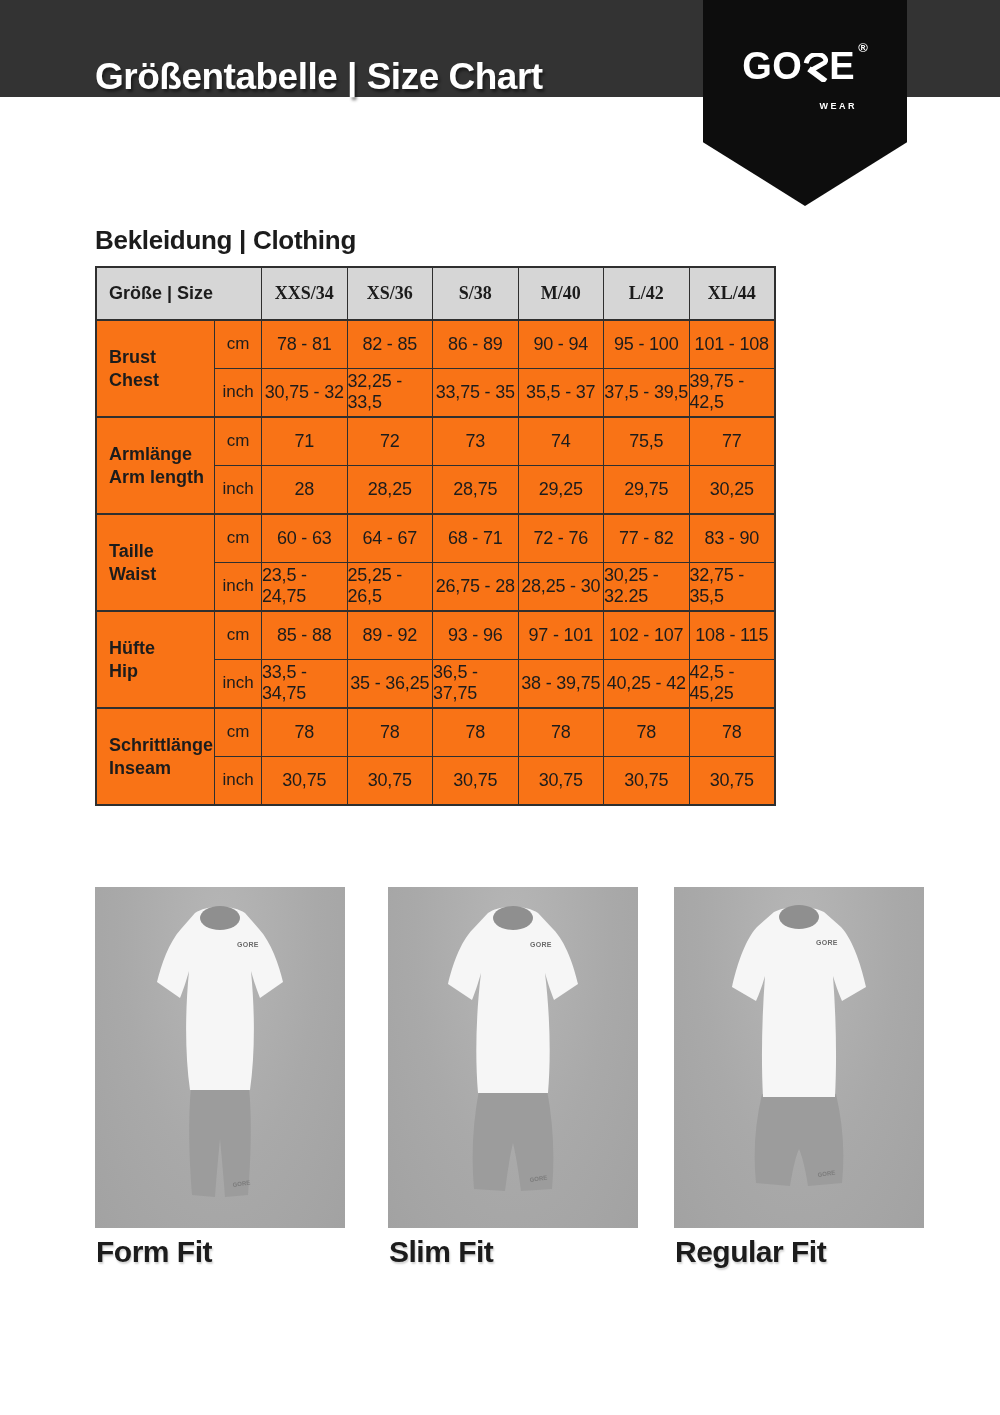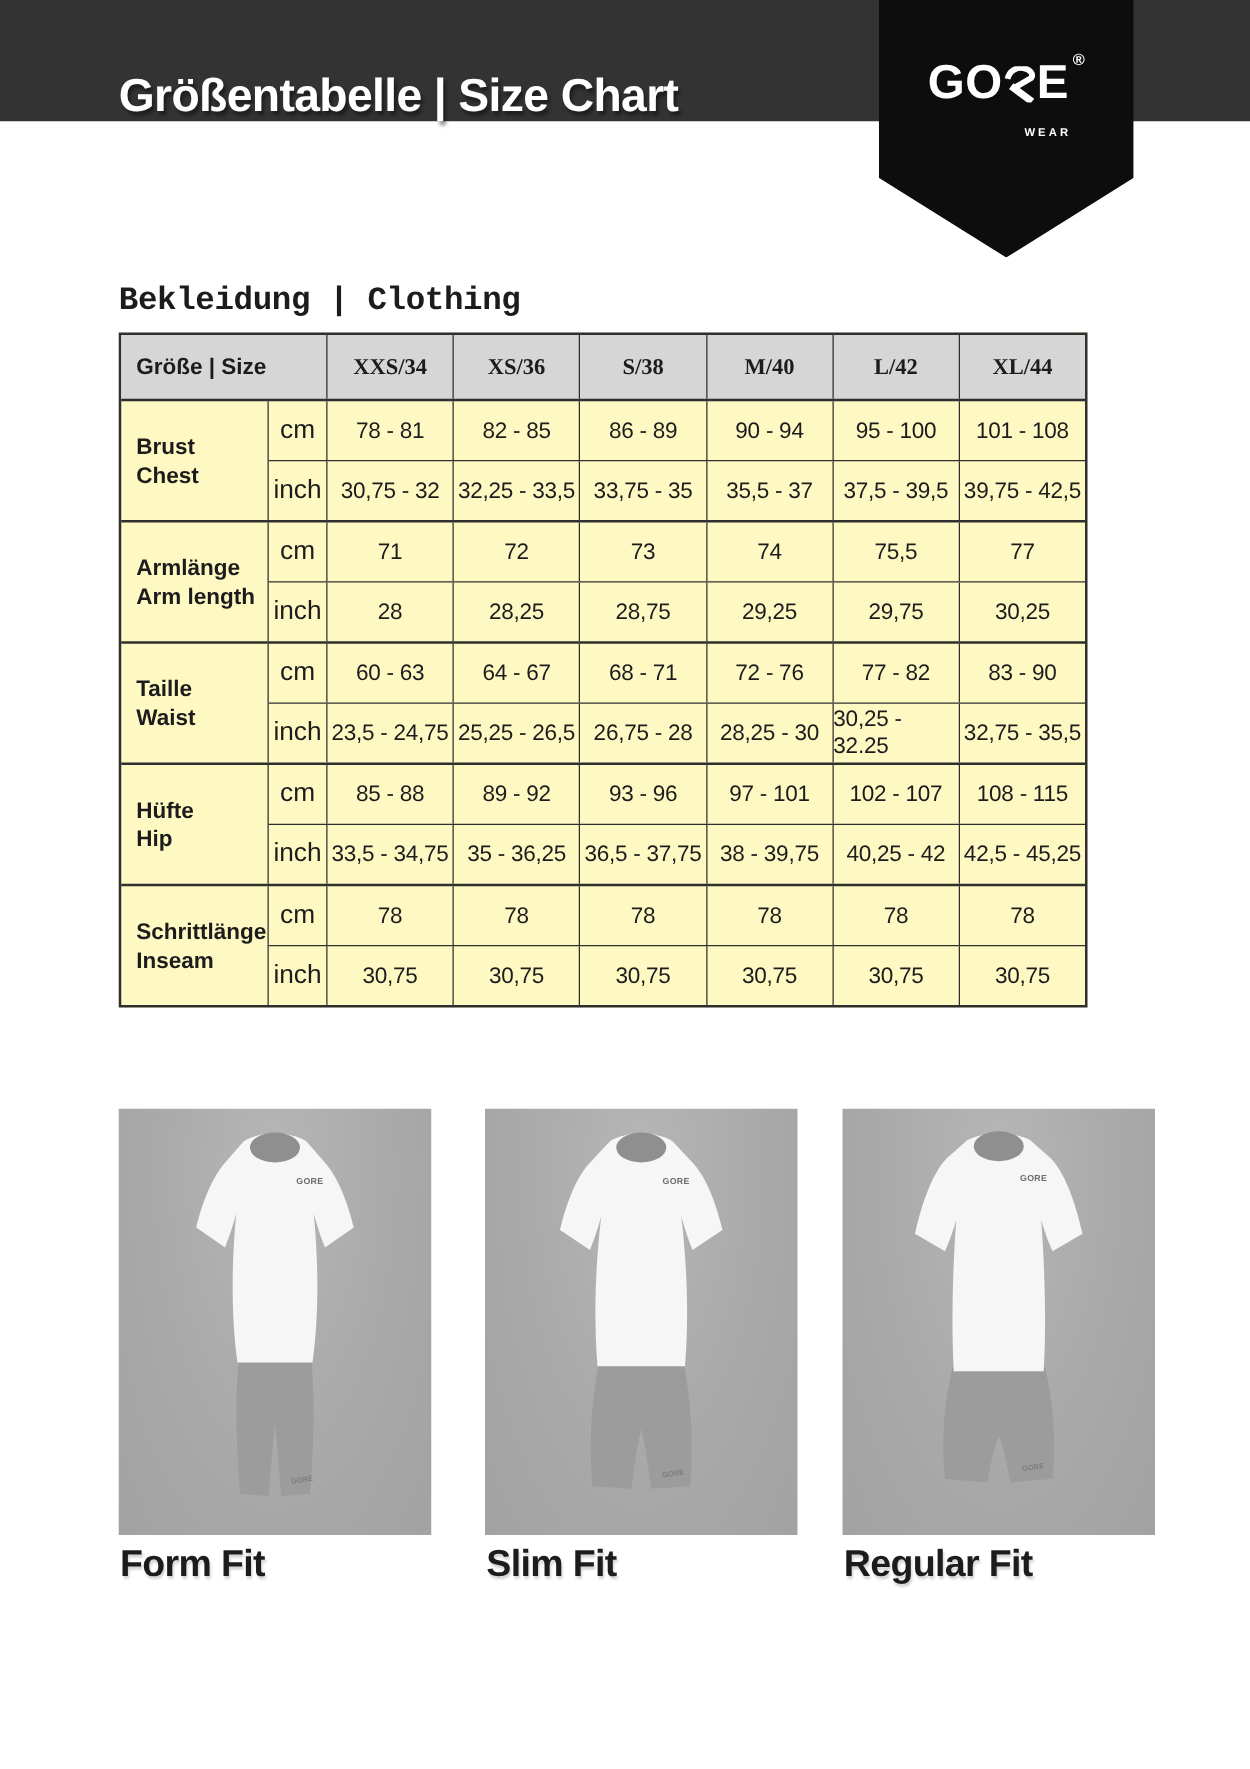--- a/index.html
+++ b/index.html
@@ -43,27 +43,27 @@
   .rglyph { width:25px; height:29px; margin:0 1px; display:block; }
   .logo-reg { font-size:13px; font-weight:bold; align-self:flex-start; margin:-9px 0 0 3px; }
   .logo-wear {
     position:absolute; top:101px; right:50px;
     font-size:9px; font-weight:bold; letter-spacing:2.5px; color:#ffffff;
   }
   
   .section-heading {
     position:absolute; left:95px; top:227px;
     font-size:26px; font-weight:bold; letter-spacing:-0.3px;
-    color:var(--body-text,#1c1c1c); line-height:1;font-family:Liberation Mono, monospace;
+    color:var(--body-text,#1c1c1c); line-height:1;
   }
   
   .size-table {
-    position:absolute; left:95px; top:266px; width:775px;
+    position:absolute; left:95px; top:266px; width:681px;
     border:2px solid var(--table-border,#2f2f2f);
-    background:#fef9c3; font-size:18px;
+    background:#f97316; font-size:18px;
   }
   .t-header {
     display:flex; height:53px;
     background:var(--table-header-bg,#d6d6d6);
     border-bottom:2px solid var(--table-border,#2f2f2f);
   }
   .cell { display:flex; align-items:center; }
   .corner {
     width:165px; flex:none; padding-left:12px;
     font-weight:bold; border-right:1px solid var(--table-border,#2f2f2f);
@@ -79,21 +79,21 @@
   .label-cell {
     width:118px; flex:none; flex-direction:column; align-items:flex-start;
     justify-content:center; padding-left:12px;
     font-weight:bold; line-height:1.25;
     border-right:1px solid var(--table-border,#2f2f2f);
   }
   .t-right { flex:1; display:flex; flex-direction:column; }
   .t-subrow { display:flex; height:47.5px; }
   .cm-row { border-bottom:1px solid var(--table-border,#2f2f2f); }
   .unit-cell {
-    width:47px; flex:none; justify-content:center; font-size:21px;
+    width:47px; flex:none; justify-content:center; font-size:17px;
     border-right:1px solid var(--table-border,#2f2f2f);
   }
   .value-cell {
     flex:1; justify-content:center; letter-spacing:-0.2px;
     border-right:1px solid var(--table-border,#2f2f2f);
   }
   .t-subrow .value-cell:last-child { border-right:0; }
   
   .fit-panel {
     position:absolute; top:887px; width:250px; height:341px;

